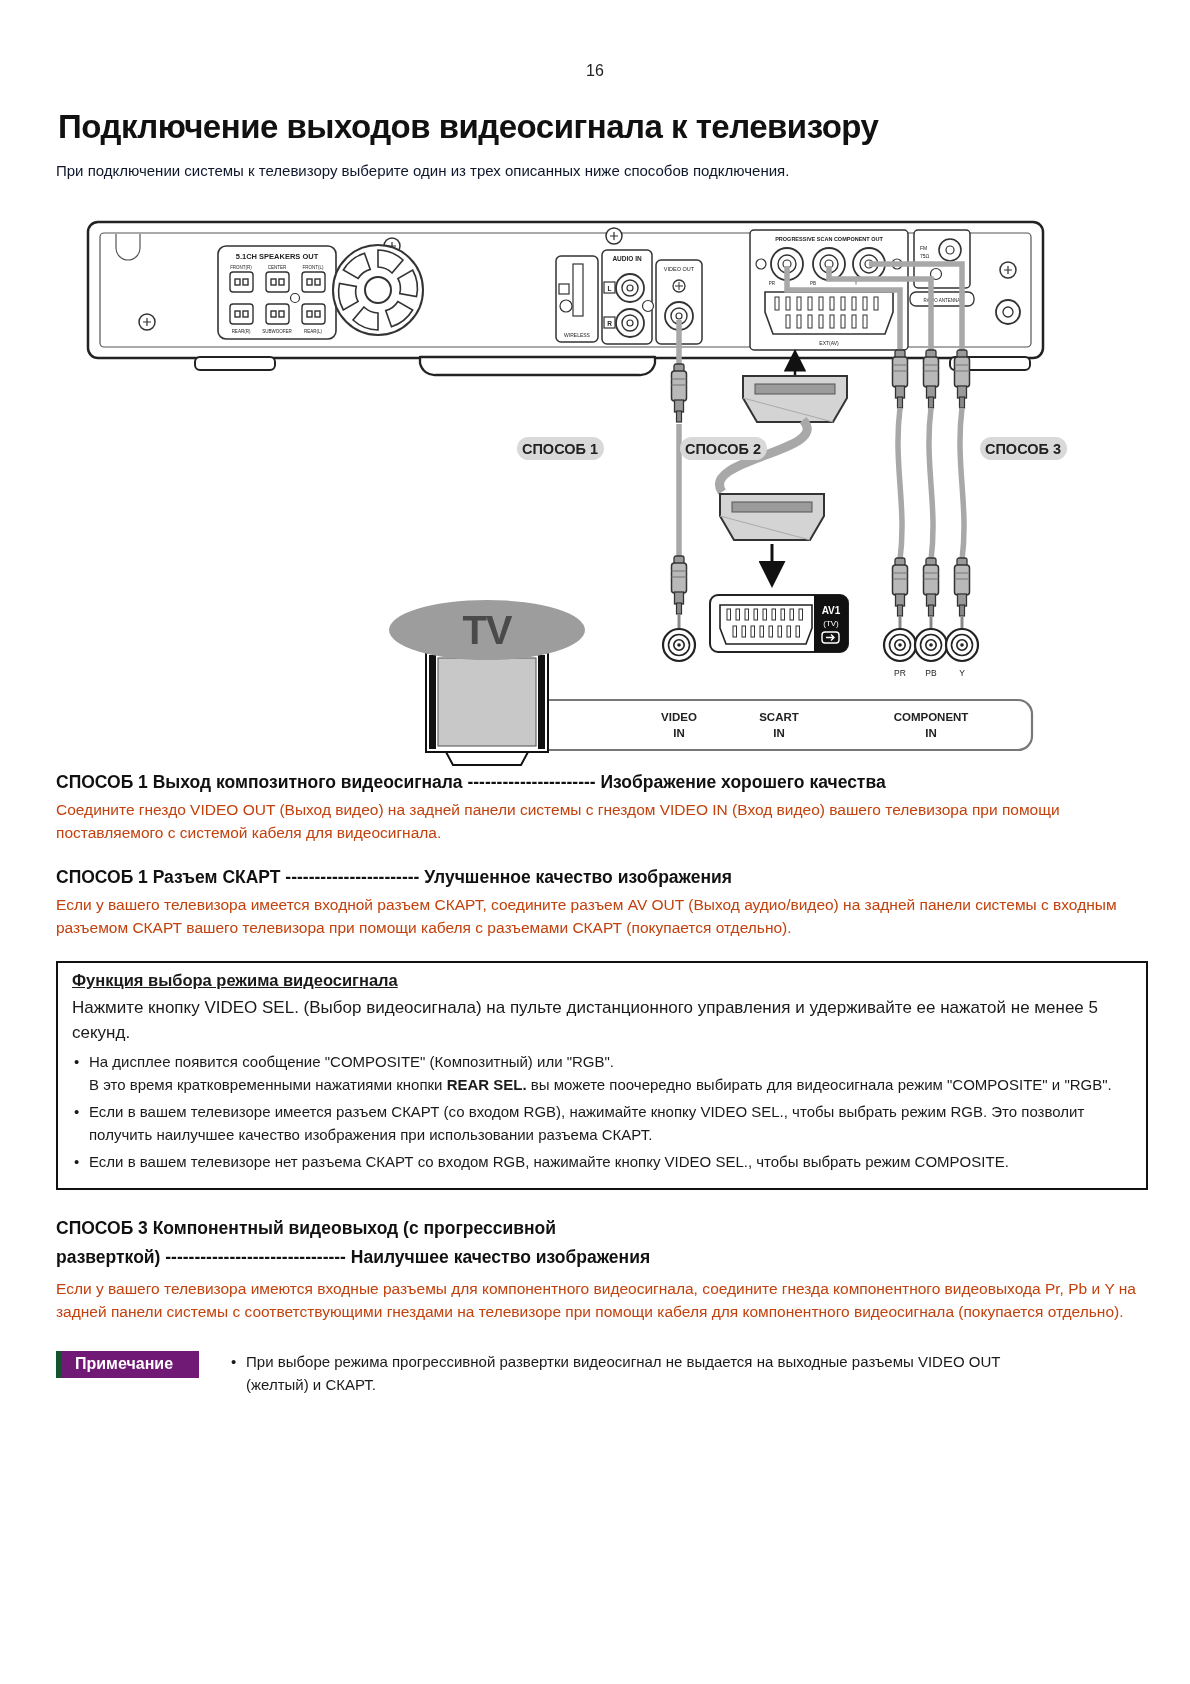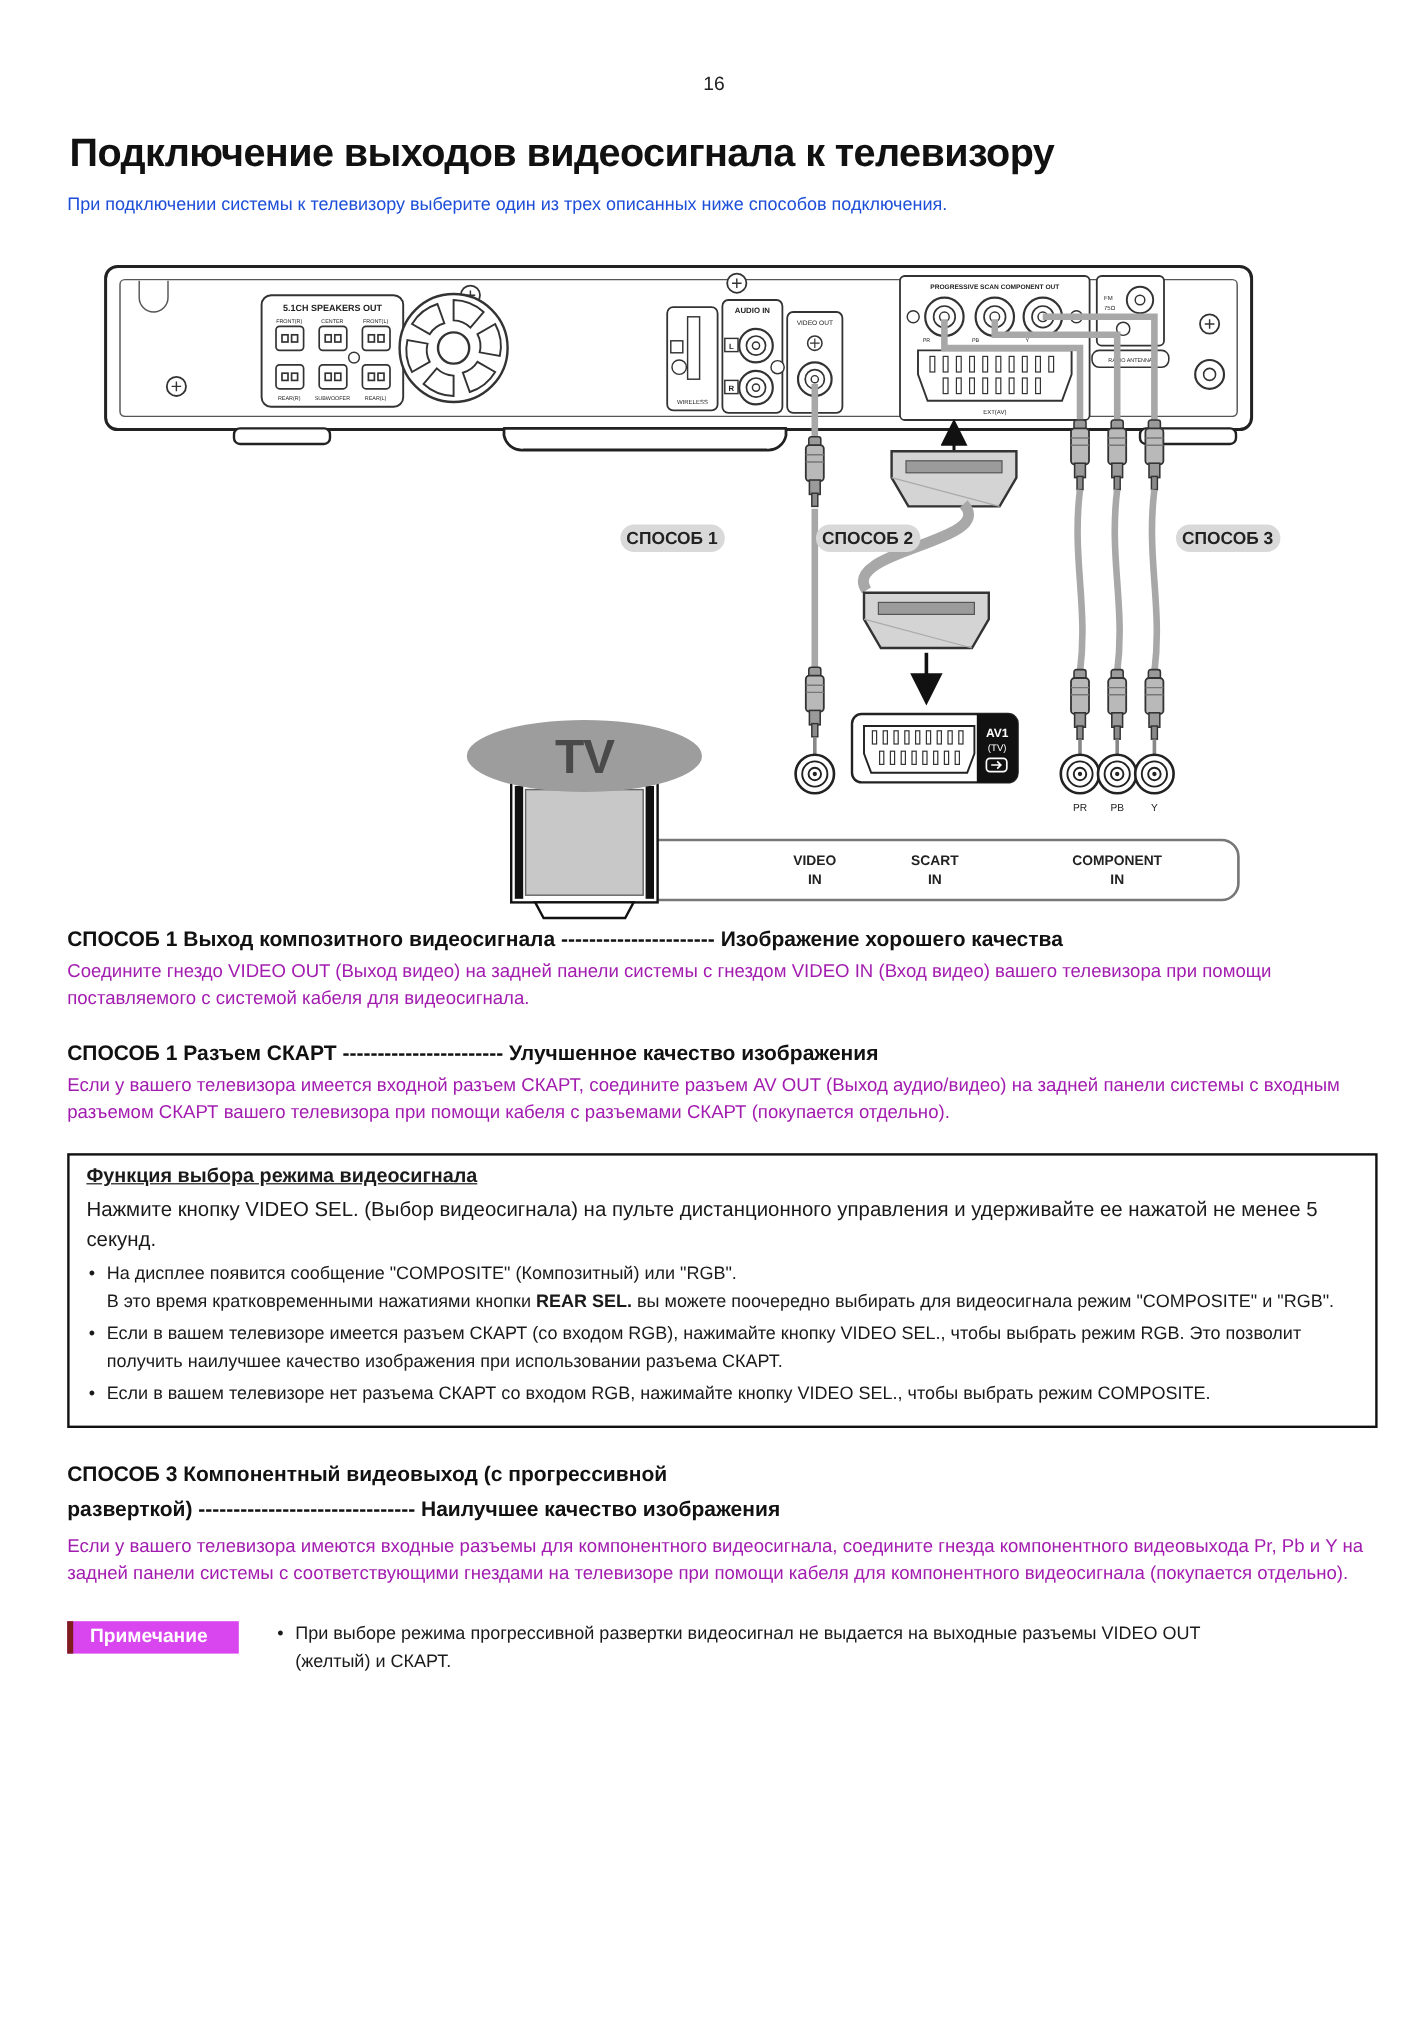--- a/index.html
+++ b/index.html
@@ -3,45 +3,45 @@
 <meta charset="utf-8">
 <style>
   html,body{margin:0;padding:0;background:#e8e8e8;}
   .page{position:relative;width:1190px;height:1684px;background:#fff;margin:0 auto;
         font-family:"Liberation Sans",sans-serif;color:#1a1a1a;overflow:hidden;}
   .page-number{position:absolute;top:62px;left:0;width:100%;text-align:center;
         font-size:16px;color:#222;}
   .title-row{position:absolute;top:108px;left:38px;display:flex;align-items:flex-end;}
   .title-bar{width:12px;background:#8a8a8a;margin-right:8px;}
   .title{margin:0;font-size:33px;font-weight:bold;letter-spacing:-0.5px;color:#111;white-space:nowrap;}
-  .subtitle{position:absolute;top:162px;left:56px;font-size:15px;color:#1d4ed8;}
+  .subtitle{position:absolute;top:162px;left:56px;font-size:15px;color:#0f172a;}
   .diagram{position:absolute;top:200px;left:0;}
   .svgt{fill:#222;font-family:"Liberation Sans",sans-serif;}
   .ctr{text-anchor:middle;}
   .t45{font-size:4.5px;} .t5{font-size:5px;} .t55{font-size:5.5px;}
   .t5b{font-size:5.5px;font-weight:bold;} .t6b{font-size:6.5px;font-weight:bold;}
   .t7b{font-size:7.5px;font-weight:bold;} .t8{font-size:8.5px;}
   .t11b{font-size:11.5px;font-weight:bold;}
   .pill-t{font-size:14.5px;font-weight:bold;fill:#222;}
   .tvt{font-size:40px;font-weight:bold;fill:#4a4a4a;letter-spacing:-1px;}
   .avt1{font-size:10px;font-weight:bold;fill:#fff;} .avt2{font-size:8px;fill:#fff;}
   .content{position:absolute;top:772px;left:56px;width:1092px;}
   .m-heading{font-size:17.5px;font-weight:bold;color:#111;margin:0 0 5px 0;}
-  .m-body{font-size:15.5px;line-height:1.5;margin:0 0 22px 0;color:#a21caf;}
+  .m-body{font-size:15.5px;line-height:1.5;margin:0 0 22px 0;color:#c2410c;}
   .sel-box{border:2.5px solid #111;padding:8px 14px 12px 14px;margin:20px 0 24px 0;}
   .sel-title{font-size:16.5px;font-weight:bold;text-decoration:underline;margin:0 0 6px 0;}
   .sel-instr{font-size:17px;font-weight:normal;line-height:1.45;margin:0 0 6px 0;}
   .sel-list{list-style:none;margin:0;padding:0;font-size:15px;line-height:1.5;}
   .sel-list li{position:relative;padding-left:17px;margin:5px 0 2px 0;}
   .sel-list li::before{content:"\2022";position:absolute;left:2px;top:0;}
   .bold{font-weight:bold;}
   .m3-heading{font-size:17.5px;font-weight:bold;color:#111;margin:0;line-height:1.65;}
   .note-row{display:flex;align-items:flex-start;margin-top:28px;}
-  .note-badge{background:#d946ef;color:#fff;font-size:16px;font-weight:bold;
-        padding:4px 26px 5px 14px;border-left:5px solid #7f1d1d;flex:0 0 auto;}
+  .note-badge{background:#701a75;color:#fff;font-size:16px;font-weight:bold;
+        padding:4px 26px 5px 14px;border-left:5px solid #14532d;flex:0 0 auto;}
   .note-text{position:relative;font-size:15px;line-height:1.5;margin-left:30px;
         padding-left:17px;width:820px;}
   .note-text::before{content:"\2022";position:absolute;left:2px;top:0;}
 </style>
 </head>
 <body>
 
 <div class="page">
 
   <div class="page-number">16</div>

